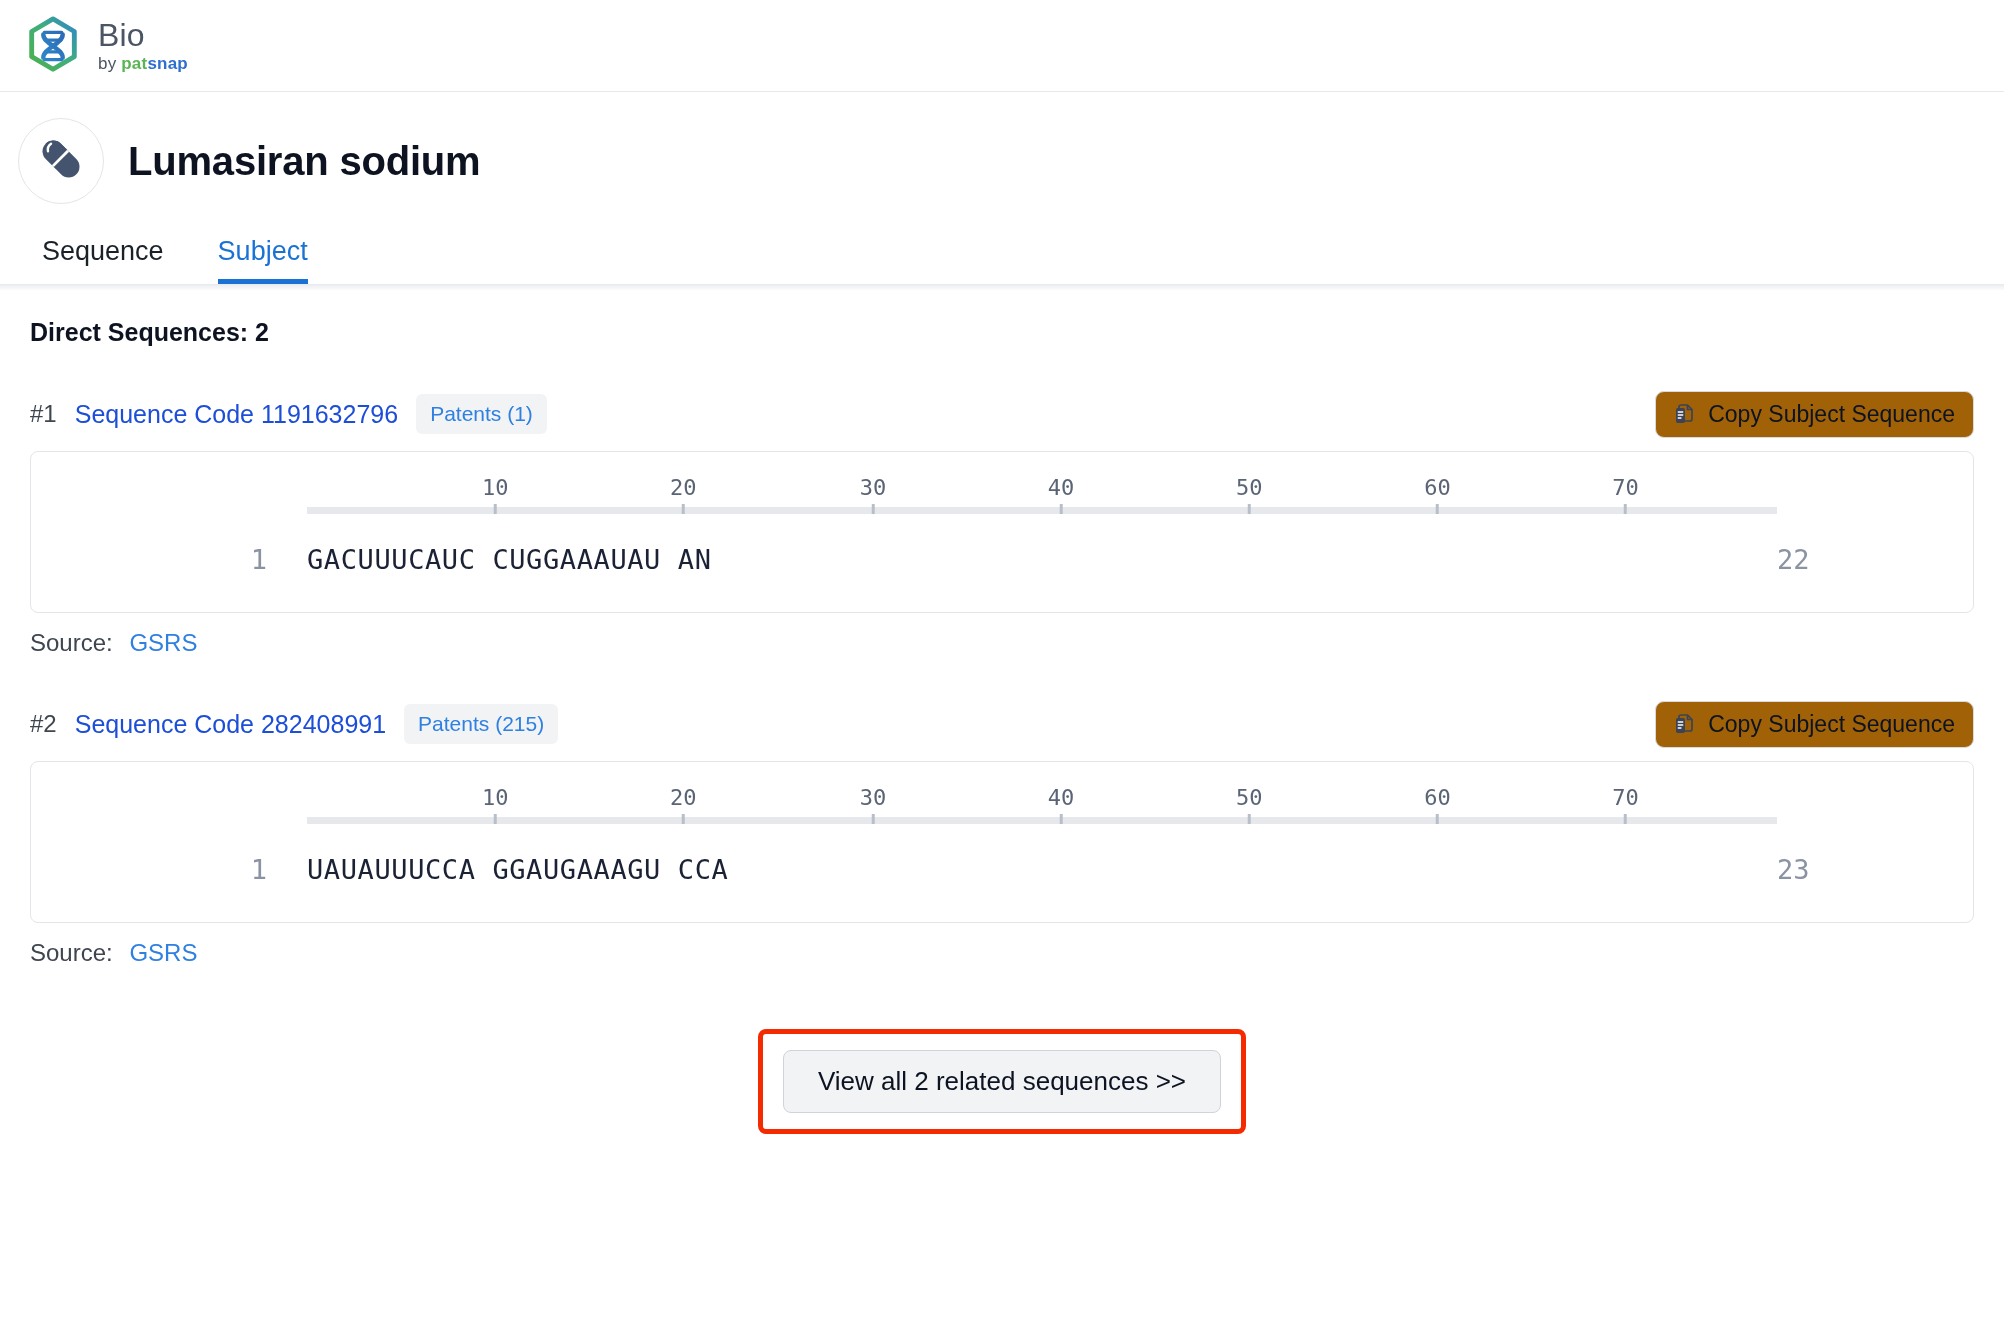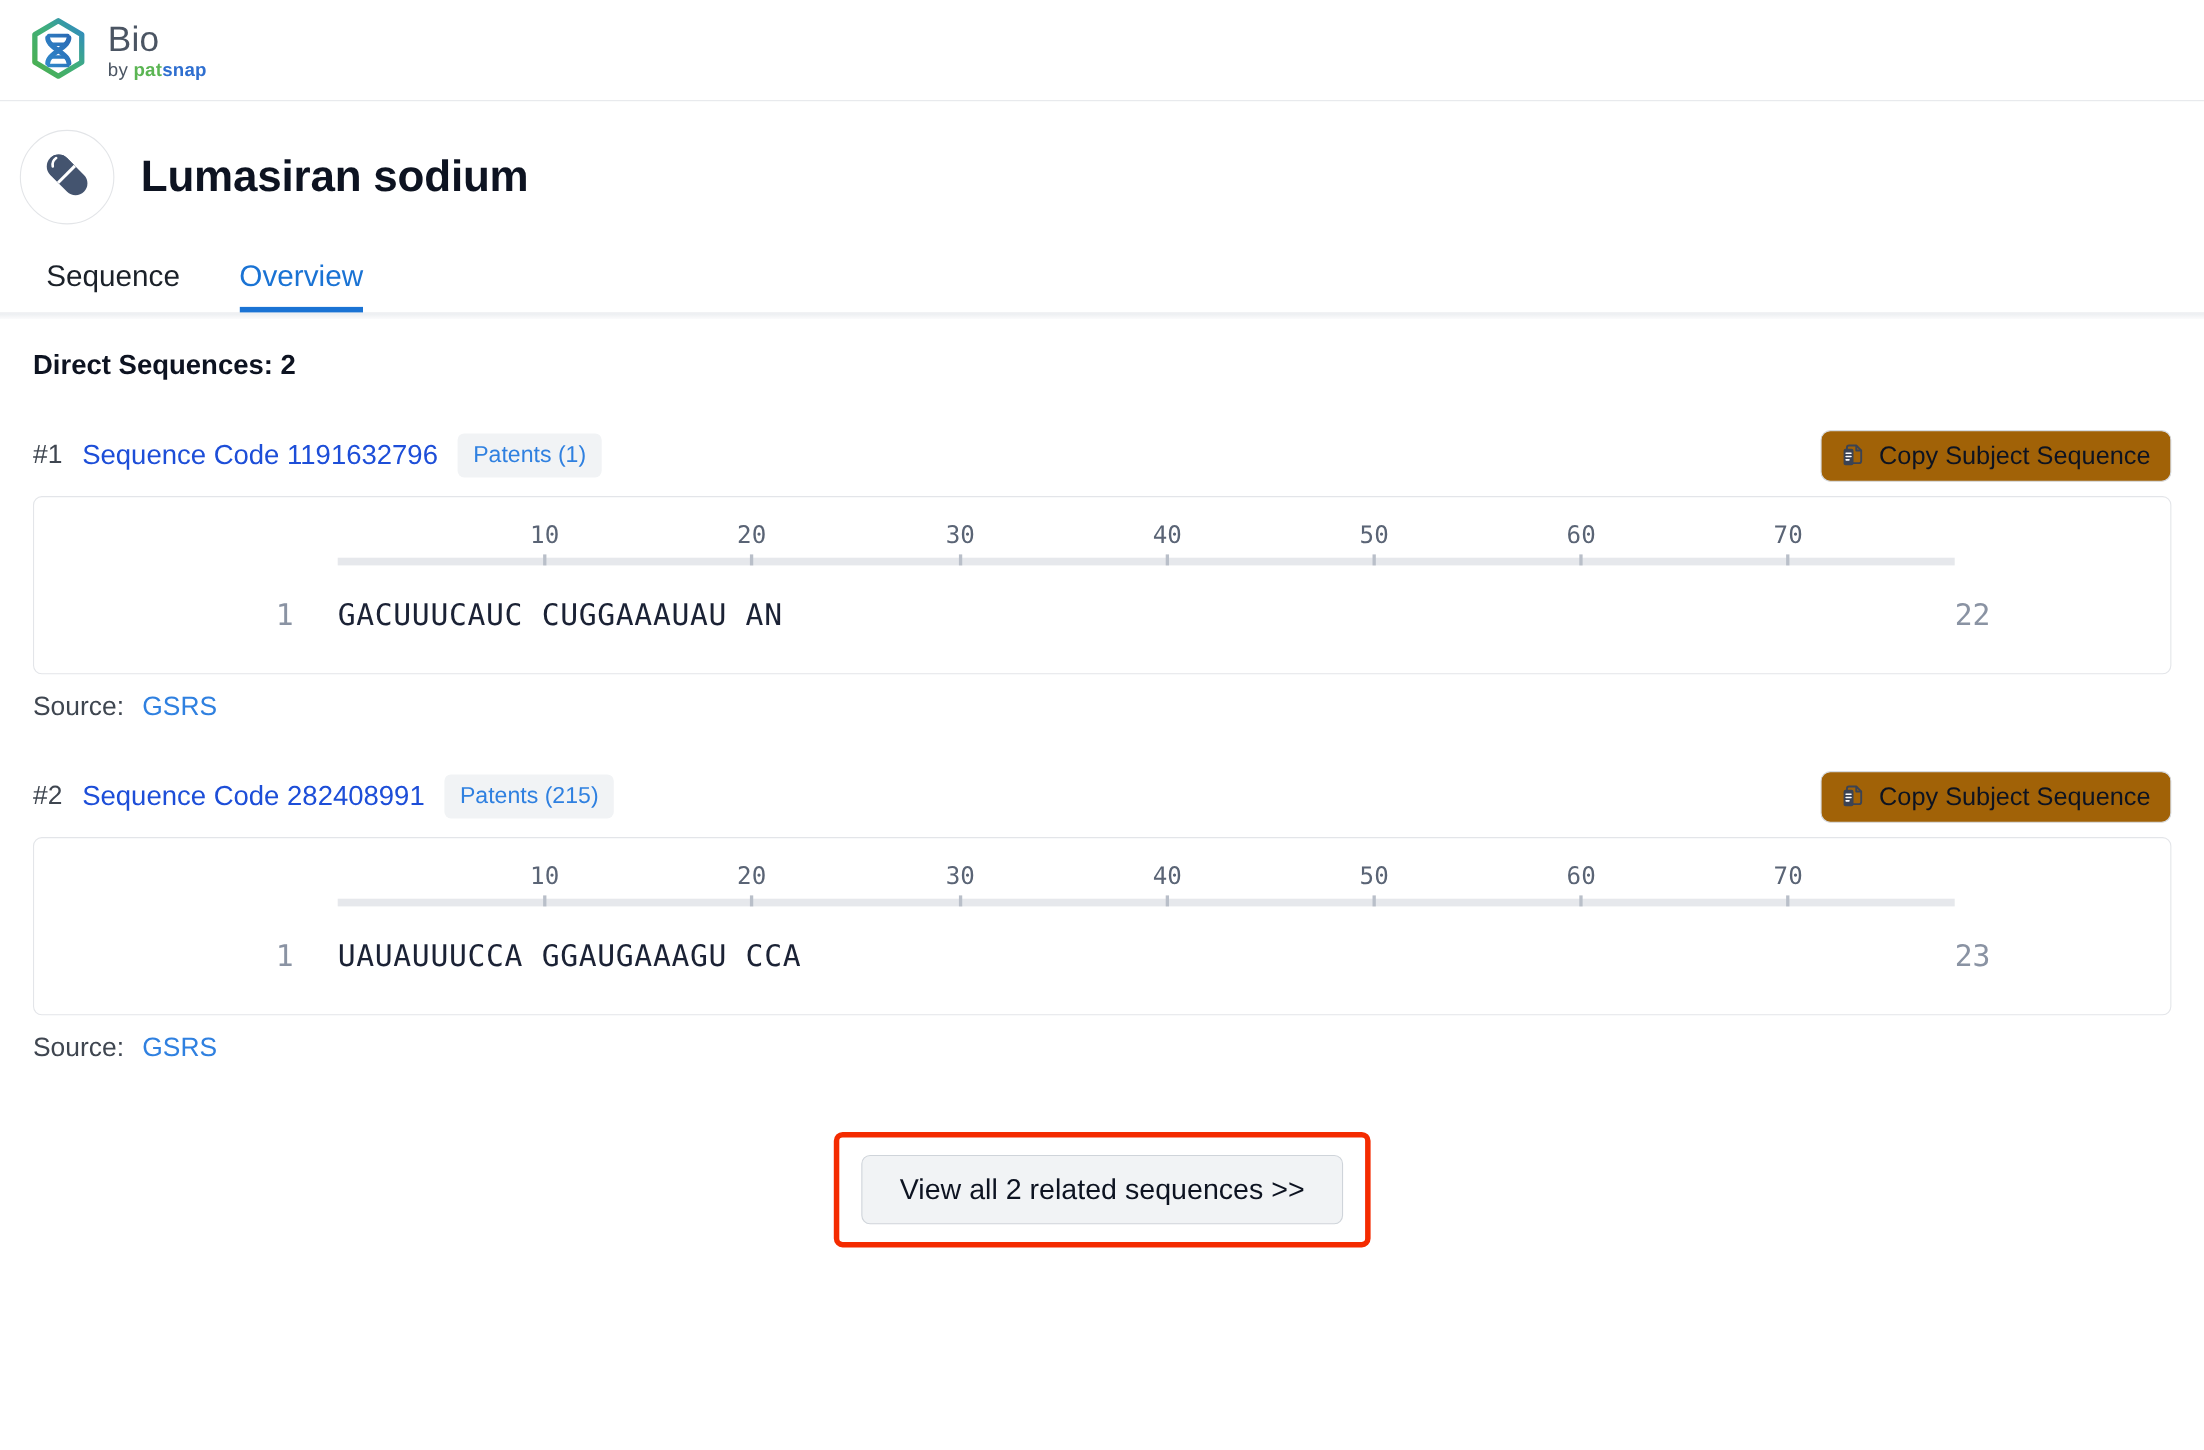--- a/index.html
+++ b/index.html
@@ -313,21 +313,21 @@
           <rect x="14" y="22" width="20" height="2.6" fill="#ffffff"></rect>
         </g>
       </svg>
     </span>
   </div>
   <div class="drug-title">Lumasiran sodium</div>
 </div>
 
 <div class="tabs">
   <div class="tab">Sequence</div>
-  <div class="tab active">Overview</div>
+  <div class="tab active">Subject</div>
 </div>
 <div class="tabs-sep"></div>
 
 <div class="content">
 
   <div class="section-title">Direct Sequences: 2</div>
 
   <div class="seq-block">
     <div class="seq-head">
       <span class="seq-index">#1</span>

